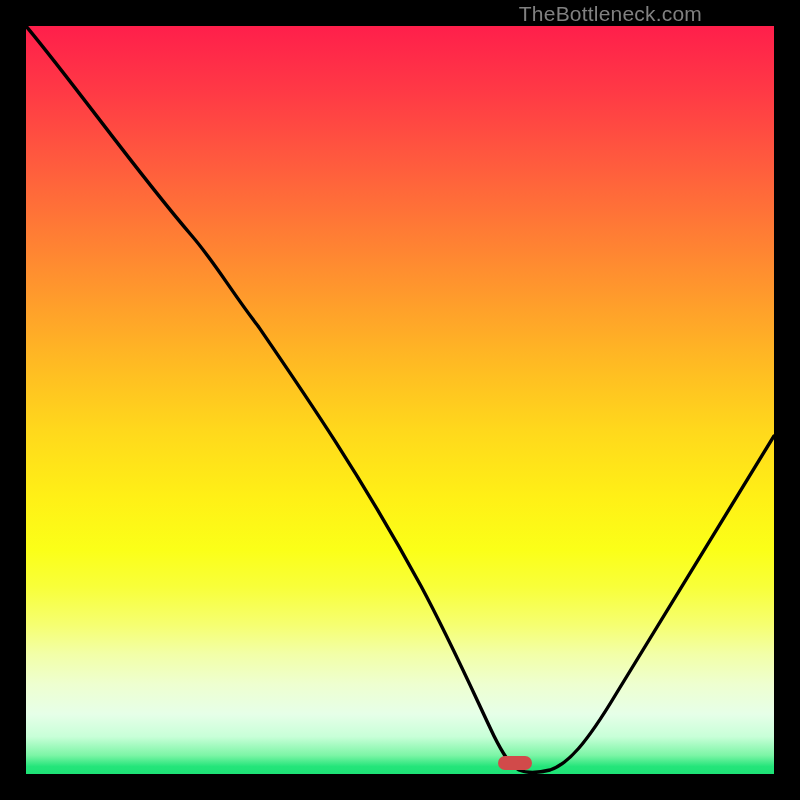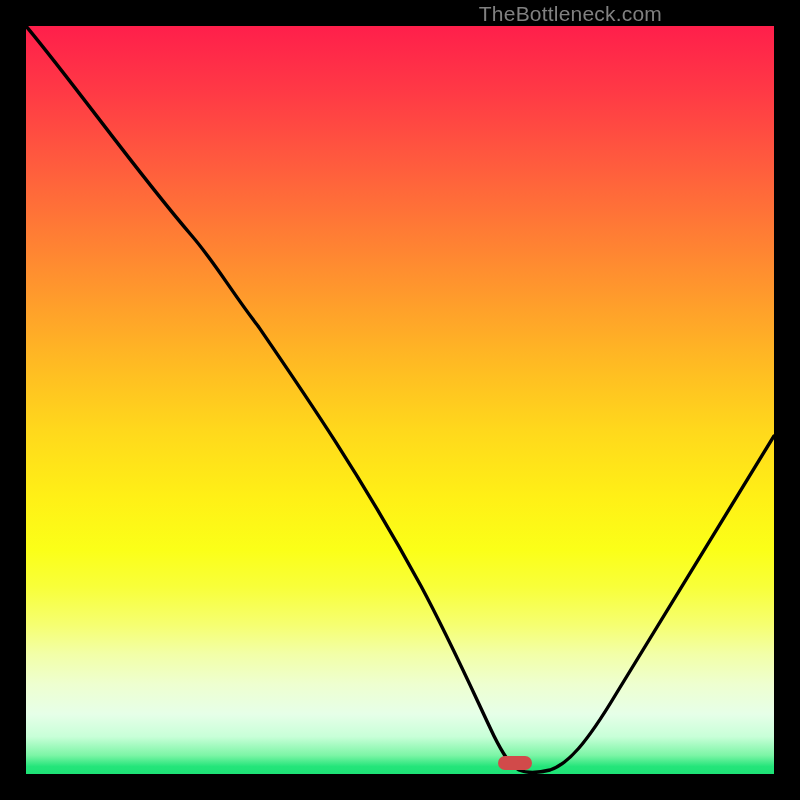--- a/index.html
+++ b/index.html
@@ -11,20 +11,21 @@
     overflow: hidden;
     font-family: Arial, Helvetica, sans-serif;
   }
   .frame {
     position: absolute;
     left: 0;
     top: 0;
     width: 672px;
     height: 800px;
     background: #000;
+    padding-left: 40px;
   }
   .watermark {
     position: absolute;
     top: 2px;
     right: 10px;
     color: #808080;
     font-size: 21px;
     font-weight: 400;
     letter-spacing: 0.2px;
   }

